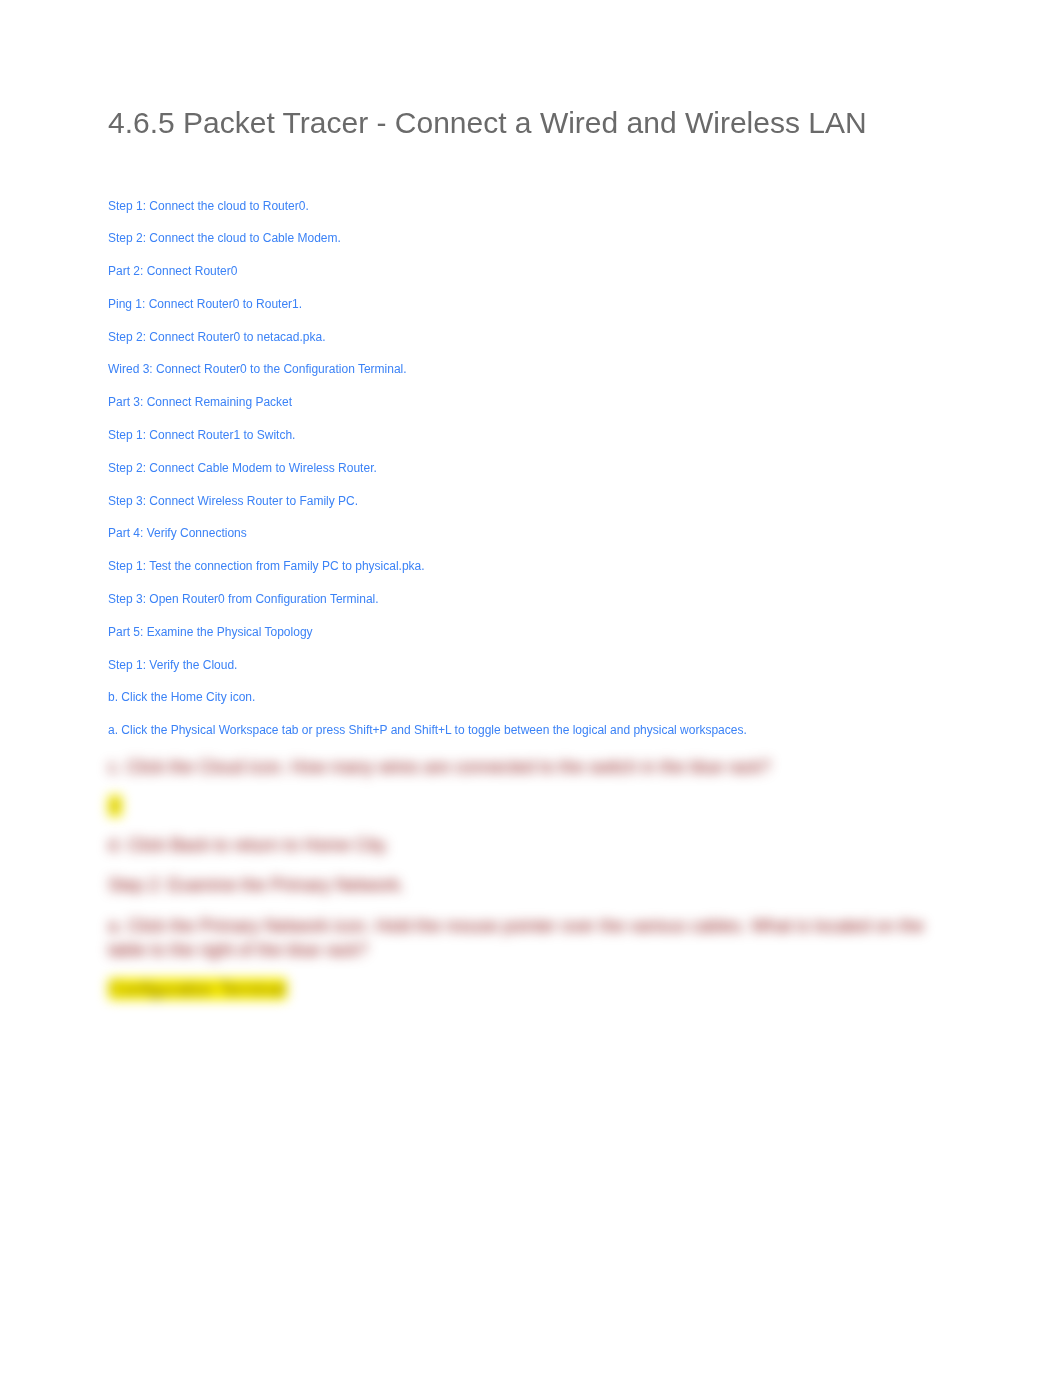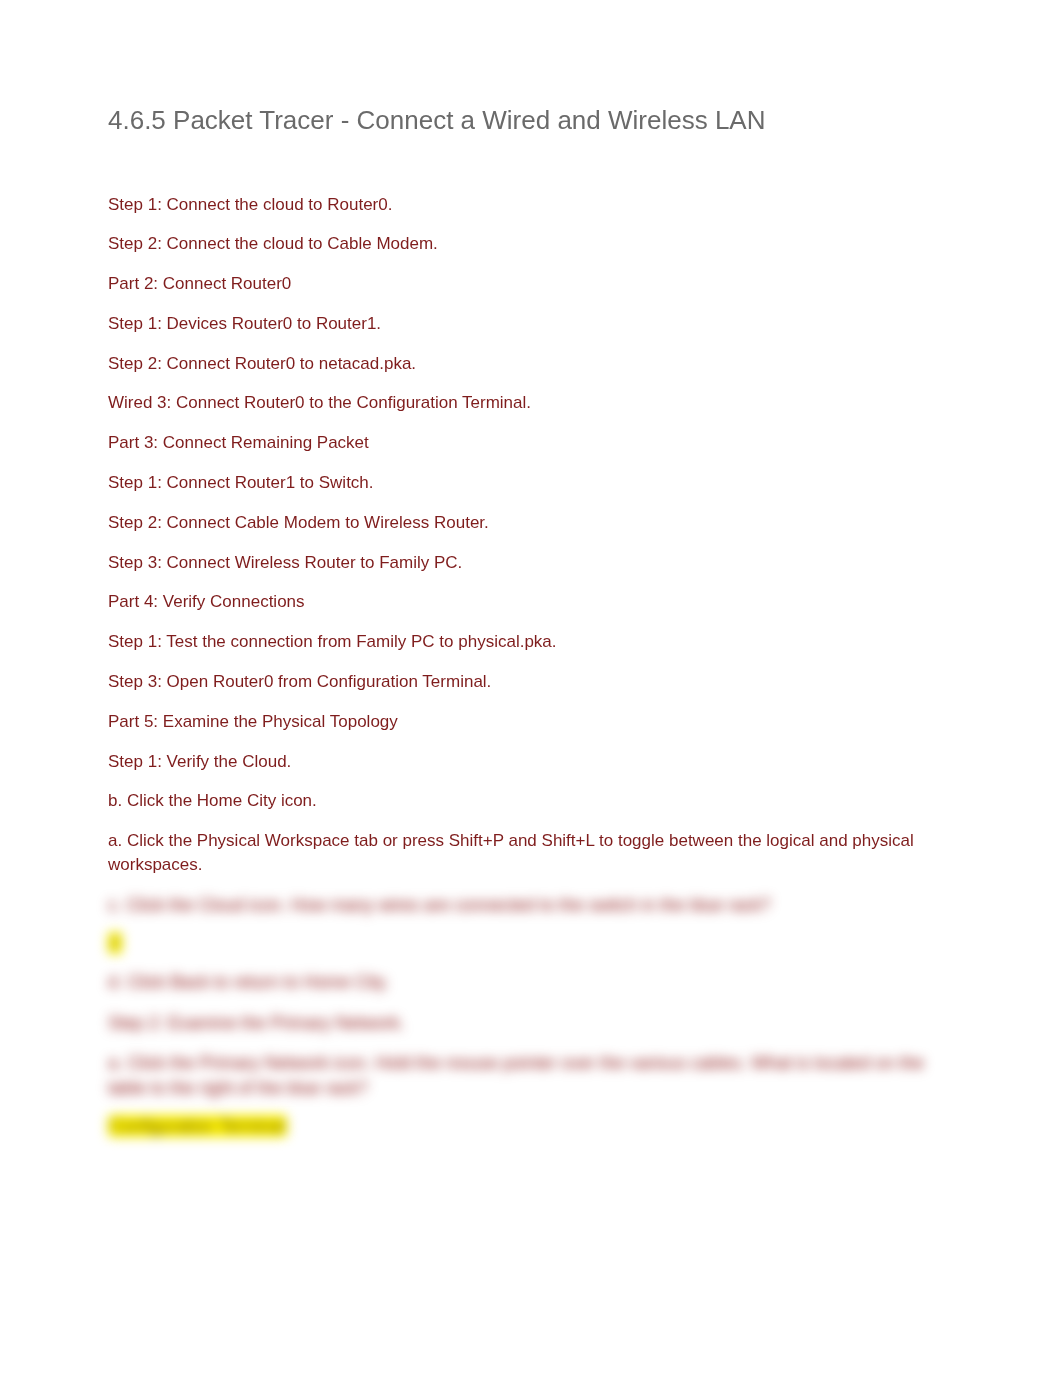--- a/index.html
+++ b/index.html
@@ -10,31 +10,31 @@
     html, body {
       width: 1062px;
       background: #ffffff;
       font-family: Arial, Helvetica, sans-serif;
       color: #333;
     }
     .page {
       padding: 104px 108px 60px 108px;
     }
     .title {
-      font-size: 26px;
+      font-size: 30px;
       font-weight: 400;
       color: #6a6a6a;
       margin-bottom: 56px;
       line-height: 1.25;
     }
     .step, .part, .substep {
-      font-size: 17px;
+      font-size: 12px;
       line-height: 1.4;
       margin-bottom: 16px;
-      color: #7f1d1d;
+      color: #3b82f6;
     }
     .blurred-block {
       margin-top: 10px;
     }
     .blur-line {
       filter: blur(6px);
       -webkit-filter: blur(6px);
       font-size: 17.5px;
       line-height: 1.4;
       margin-bottom: 16px;
@@ -60,21 +60,21 @@
 </head>
 <body>
 
 <div class="page">
 
   <h1 class="title">4.6.5 Packet Tracer - Connect a Wired and Wireless LAN</h1>
 
   <p class="step">Step 1: Connect the cloud to Router0.</p>
   <p class="step">Step 2: Connect the cloud to Cable Modem.</p>
   <p class="part">Part 2: Connect Router0</p>
-  <p class="step">Step 1: Devices Router0 to Router1.</p>
+  <p class="step">Ping 1: Connect Router0 to Router1.</p>
   <p class="step">Step 2: Connect Router0 to netacad.pka.</p>
   <p class="step">Wired 3: Connect Router0 to the Configuration Terminal.</p>
   <p class="part">Part 3: Connect Remaining Packet</p>
   <p class="step">Step 1: Connect Router1 to Switch.</p>
   <p class="step">Step 2: Connect Cable Modem to Wireless Router.</p>
   <p class="step">Step 3: Connect Wireless Router to Family PC.</p>
   <p class="part">Part 4: Verify Connections</p>
   <p class="step">Step 1: Test the connection from Family PC to physical.pka.</p>
   <p class="step">Step 3: Open Router0 from Configuration Terminal.</p>
   <p class="part">Part 5: Examine the Physical Topology</p>

